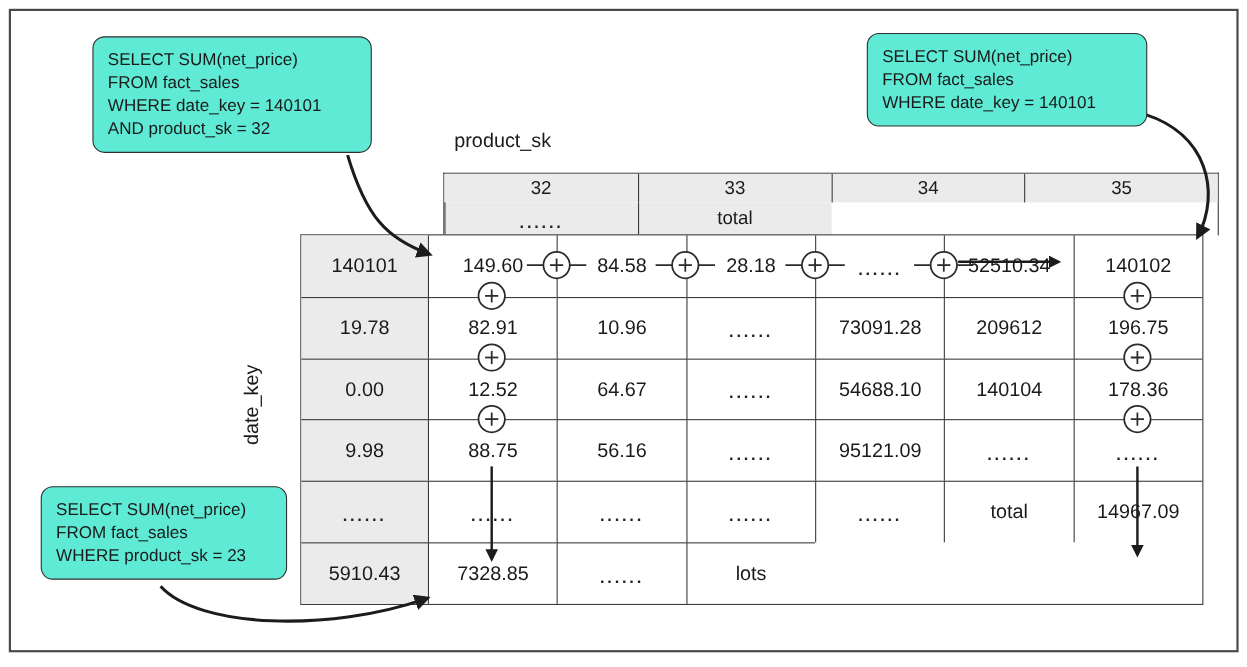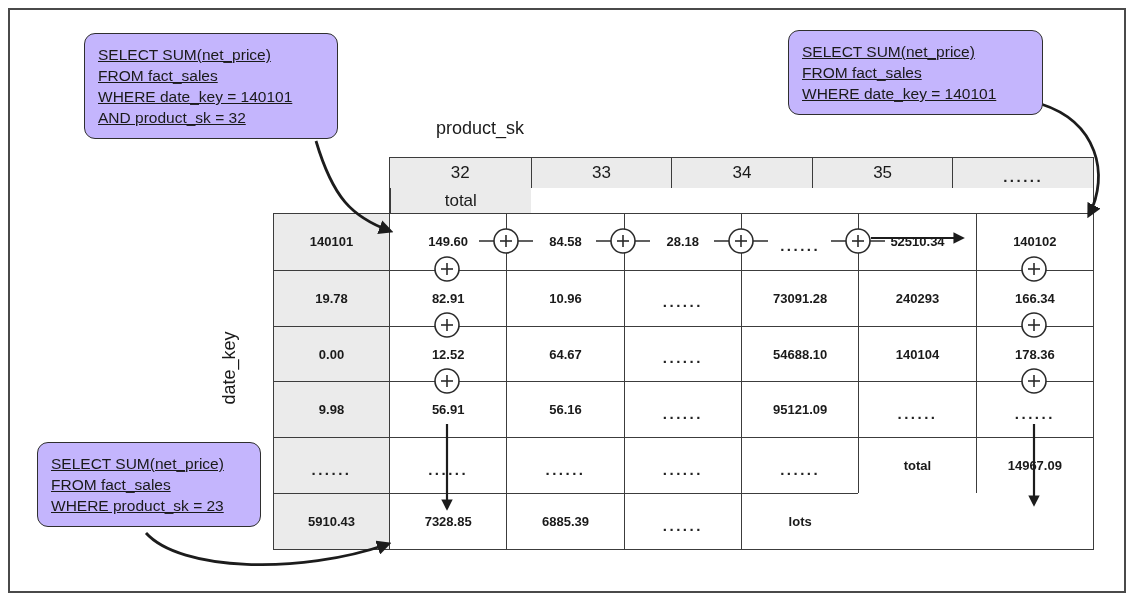--- a/index.html
+++ b/index.html
@@ -3,56 +3,56 @@
 <meta charset="utf-8">
 <style>
   html,body{margin:0;padding:0;background:#fff;}
   #canvas{
     position:relative;width:1134px;height:606px;background:#ffffff;
     font-family:"Liberation Sans", sans-serif;color:#1a1a1a;overflow:hidden;
   }
   #frame{position:absolute;inset:8px 8px 13px 8px;border:2px solid #4a4a4a;}
   
   #col-header{
-    position:absolute;left:389px;top:157px;width:705px;height:57px;
+    position:absolute;left:403px;top:157px;width:705px;height:57px;
     box-sizing:border-box;border:1.5px solid #3c3c3c;border-bottom:none;
-    display:grid;grid-template-columns:repeat(5,1fr);z-index:1;
+    display:grid;grid-template-columns:repeat(4,1fr);z-index:1;
   }
   .hcell{
     background:#ebebeb;display:flex;align-items:center;justify-content:center;
     font-size:17px;
   }
   .hcell + .hcell{border-left:1.5px solid #3c3c3c;text-align:center;}
   #matrix-body{
     position:absolute;left:273px;top:213px;width:821px;height:337px;
     box-sizing:border-box;border:1.5px solid #3c3c3c;
     display:grid;grid-template-columns:115px repeat(6,1fr);
     grid-template-rows:repeat(6,1fr);z-index:1;background:#fff;
   }
   .cell{
     display:flex;align-items:center;justify-content:center;
-    font-size:13px;box-sizing:border-box;font-weight:bold;
+    font-size:18px;box-sizing:border-box;
   }
   .cell{border-left:1.5px solid #3c3c3c;border-top:1.5px solid #3c3c3c;}
   .cell:nth-child(7n+1){border-left:none;background:#ebebeb;}
   .cell:nth-child(-n+7){border-top:none;}
   .dots{font-size:15px;letter-spacing:2.5px;padding-top:7px;font-weight:bold;color:#222;}
   
   #product-sk-label{
-    position:absolute;left:390px;top:118px;width:134px;text-align:right;
+    position:absolute;left:390px;top:118px;width:134px;text-align:center;
     font-size:18px;z-index:1;
   }
   #date-key-label{
     position:absolute;left:229px;top:368px;transform:translate(-50%,-50%) rotate(-90deg);
     font-size:18px;white-space:nowrap;z-index:1;
   }
   
   .callout{
-    position:absolute;background:#c4b5fd;border:1.8px solid #2f2f2f;border-radius:11px;
-    padding:10px 13px;font-size:15.5px;line-height:21px;z-index:3;text-decoration:underline;
+    position:absolute;background:#5eead4;border:1.8px solid #2f2f2f;border-radius:11px;
+    padding:10px 13px;font-size:15.5px;line-height:21px;z-index:3;
   }
   #callout-top-left{left:84px;top:33px;width:226px;}
   #callout-top-right{left:788px;top:30px;width:227px;}
   #callout-bottom-left{left:37px;top:442px;width:196px;}
   
   #overlay{position:absolute;left:0;top:0;z-index:2;pointer-events:none;}
   .arrow{stroke:#1c1c1c;stroke-width:2.2;fill:none;}
   .arrow.thick{stroke-width:2.8;}
   .opline{stroke:#2b2b2b;stroke-width:1.6;}
   .opcircle{fill:#ffffff;stroke:#2b2b2b;stroke-width:1.6;}
@@ -80,46 +80,45 @@
       <div class="cell">84.58</div>
       <div class="cell">28.18</div>
       <div class="cell dots">......</div>
       <div class="cell">52510.34</div>
       <div class="cell">140102</div>
       <div class="cell">19.78</div>
       <div class="cell">82.91</div>
       <div class="cell">10.96</div>
       <div class="cell dots">......</div>
       <div class="cell">73091.28</div>
-      <div class="cell">240293</div>
-      <div class="cell">166.34</div>
+      <div class="cell">209612</div>
+      <div class="cell">196.75</div>
       <div class="cell">0.00</div>
       <div class="cell">12.52</div>
       <div class="cell">64.67</div>
       <div class="cell dots">......</div>
       <div class="cell">54688.10</div>
       <div class="cell">140104</div>
       <div class="cell">178.36</div>
       <div class="cell">9.98</div>
-      <div class="cell">56.91</div>
+      <div class="cell">88.75</div>
       <div class="cell">56.16</div>
       <div class="cell dots">......</div>
       <div class="cell">95121.09</div>
       <div class="cell dots">......</div>
       <div class="cell dots">......</div>
       <div class="cell dots">......</div>
       <div class="cell dots">......</div>
       <div class="cell dots">......</div>
       <div class="cell dots">......</div>
       <div class="cell dots">......</div>
       <div class="cell">total</div>
       <div class="cell">14967.09</div>
       <div class="cell">5910.43</div>
       <div class="cell">7328.85</div>
-      <div class="cell">6885.39</div>
       <div class="cell dots">......</div>
       <div class="cell">lots</div>
     </div>
 
   <div class="callout" id="callout-top-left">
     <div>SELECT SUM(net_price)</div>
     <div>FROM fact_sales</div>
     <div>WHERE date_key = 140101</div>
     <div>AND product_sk = 32</div>
   </div>

